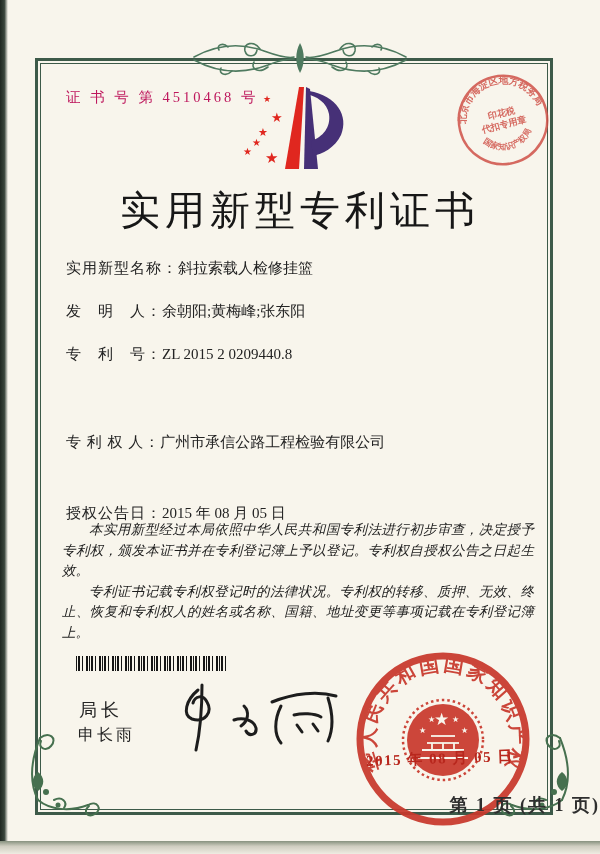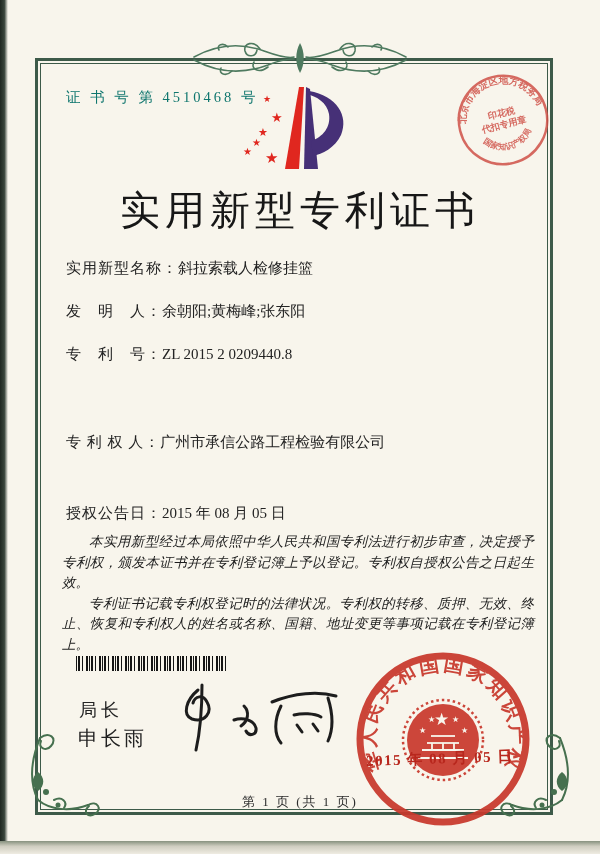--- a/index.html
+++ b/index.html
@@ -11,45 +11,45 @@
   }
   .page{position:absolute;inset:0;background:#f8f5ec;}
   .scan-left{position:absolute;left:0;top:0;width:8px;height:844px;
     background:linear-gradient(90deg,#1f2721 0%,#3a453c 55%,rgba(58,69,60,0) 100%);}
   .scan-bottom{position:absolute;left:0;top:841px;width:600px;height:13px;
     background:linear-gradient(#87917f,#cfcdc0 40%,#efece2);}
   .frame{position:absolute;left:35px;top:58px;width:518px;height:757px;
     border:3px solid #3d5a49;box-sizing:border-box;}
   .frame-inner{position:absolute;inset:2px;border:1px solid #3d5a49;}
   .orn{position:absolute;pointer-events:none;}
-  .cert-number{position:absolute;left:66px;top:88px;font-size:14.5px;letter-spacing:3px;color:#0f766e;}
+  .cert-number{position:absolute;left:66px;top:88px;font-size:14.5px;letter-spacing:3px;color:#be185d;}
   .logo{position:absolute;left:233px;top:82px;width:140px;height:100px;}
   .title{position:absolute;left:0;top:183px;width:600px;text-align:center;
     font-size:40px;font-weight:400;letter-spacing:5px;color:#171717;}
   .field{position:absolute;left:66px;font-size:15px;color:#232323;white-space:nowrap;}
   .field .lab{letter-spacing:1px;}
   .f0{top:259px}.f1{top:302px}.f2{top:345px}.f3{top:391px}.f4{top:433px}.f5{top:504px}
-  .body-text{position:absolute;left:62px;top:532px;width:472px;color:#1c1c1c;}
+  .body-text{position:absolute;left:62px;top:520px;width:472px;color:#1c1c1c;}
   .body-text p{margin:0;font-size:13.5px;line-height:20.5px;text-indent:2em;
     text-align:justify;font-style:italic;}
   .barcode{position:absolute;left:76px;top:656px;width:152px;height:15px;
     background:repeating-linear-gradient(90deg,
       #151515 0 1px,#f8f5ec 1px 2px,
       #151515 2px 4px,#f8f5ec 4px 6px,
       #151515 6px 7px,#f8f5ec 7px 10px,
       #151515 10px 12px,#f8f5ec 12px 13px);}
   .signoff-title{position:absolute;left:79px;top:698px;font-size:18px;letter-spacing:4px;color:#232323;}
-  .signoff-name{position:absolute;left:78px;top:725px;font-size:20px;letter-spacing:3px;color:#232323;}
+  .signoff-name{position:absolute;left:78px;top:725px;font-size:16px;letter-spacing:3px;color:#232323;}
   .signature{position:absolute;left:168px;top:680px;width:185px;height:74px;}
   .seal{position:absolute;left:352px;top:648px;width:182px;height:182px;}
   .seal-date{position:absolute;left:366px;top:749px;width:170px;font-size:15px;font-weight:700;
     color:#b8271d;letter-spacing:1.5px;transform:rotate(-2deg);white-space:nowrap;}
   .tax-stamp{position:absolute;left:455px;top:72px;width:96px;height:96px;transform:rotate(-14deg);}
-  .footer{position:absolute;left:0;top:793px;width:600px;text-align:center;
-    font-size:13px;letter-spacing:2px;color:#2e2e2e;}
+  .footer{position:absolute;left:0;top:793px;width:600px;text-align:right;
+    font-size:18px;letter-spacing:2px;color:#2e2e2e;font-weight:bold;}
 </style>
 </head>
 <body>
 
 <div class="page">
 
   <div class="frame">
     <div class="frame-inner"></div>
   </div>
 

